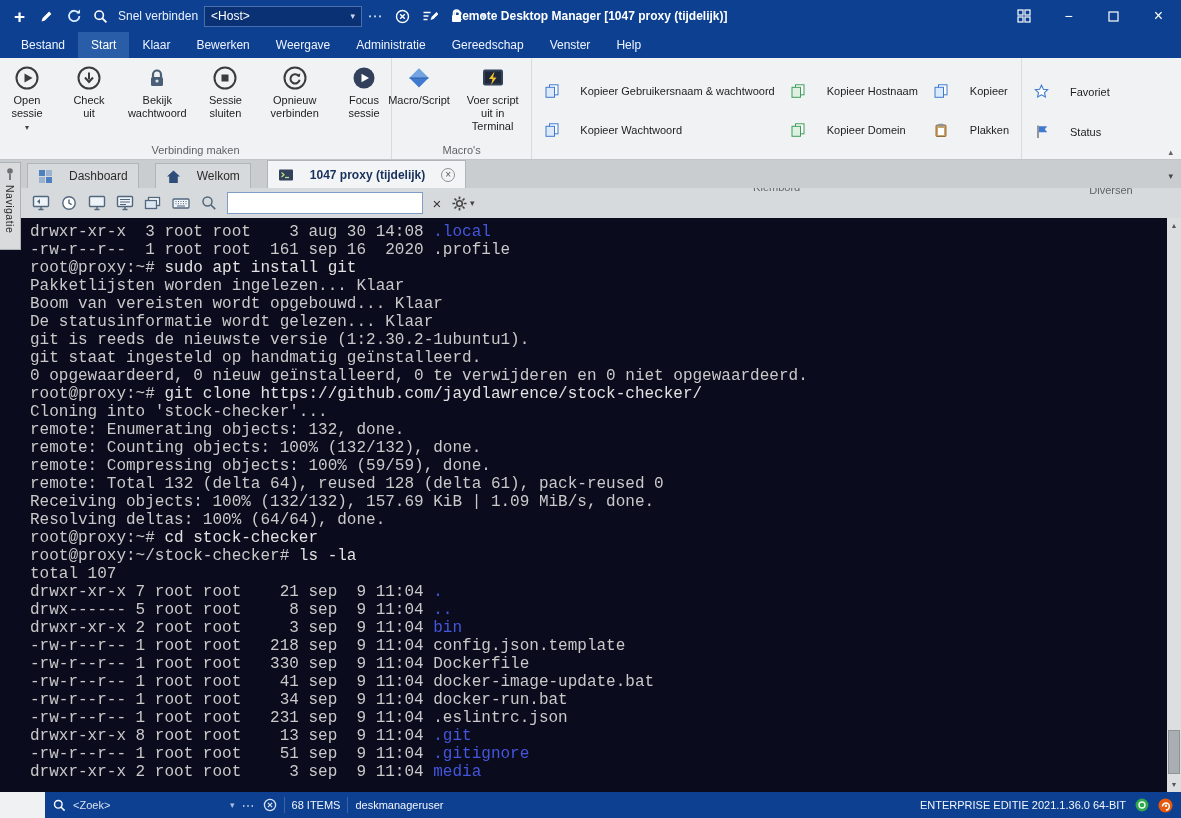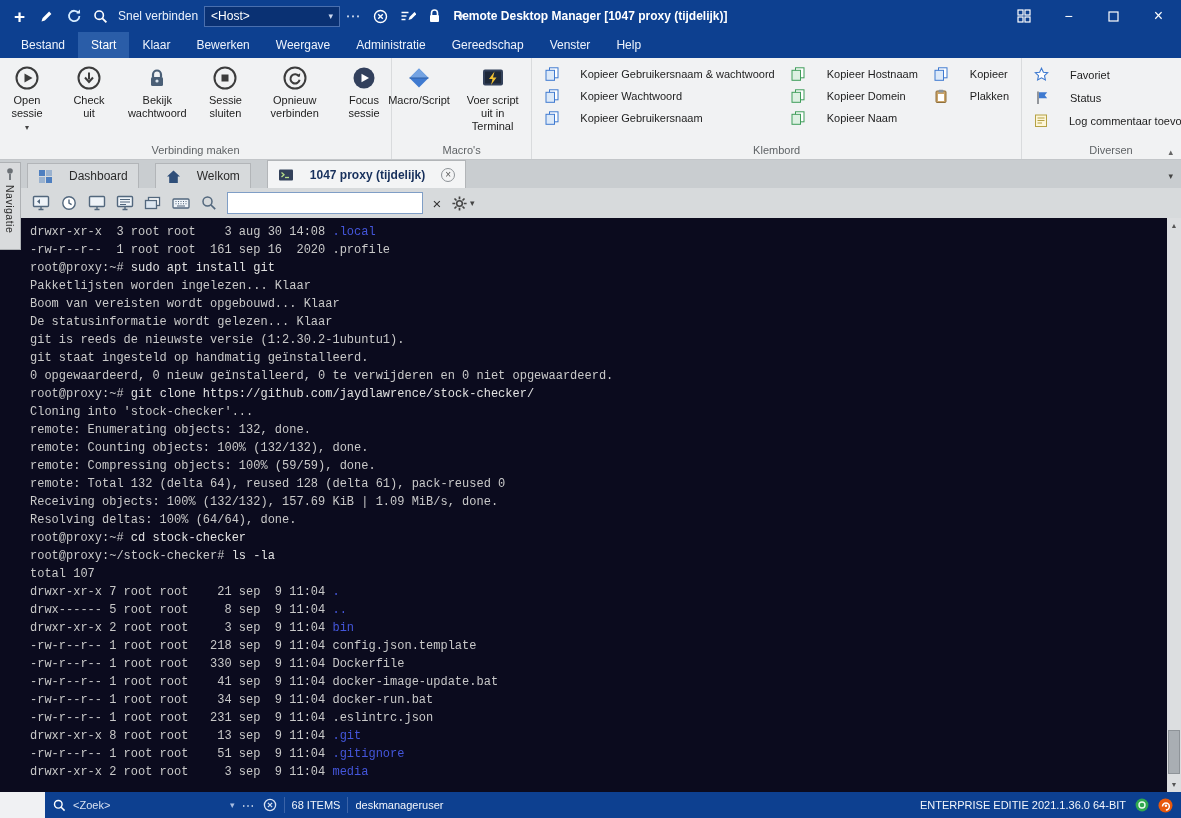--- a/index.html
+++ b/index.html
@@ -12,41 +12,41 @@
     background:#f0f1f3;
   }
 
   
   .titlebar { height:32px; background:var(--blue); display:flex; align-items:center; padding-left:6px; position:relative; flex:0 0 auto; }
   .tb-btn { width:27px; height:26px; display:flex; align-items:center; justify-content:center; color:#fff; cursor:default; }
   .plus { font-size:19px; font-weight:bold; line-height:1; }
   .dots { font-size:15px; color:#e8eefb; letter-spacing:1px; }
   .caret { font-size:9px; color:#cdd9ef; }
   .quick-label { font-size:12px; color:#eaf0fb; margin:0 6px 0 4px; white-space:nowrap; }
-  .host-combo { width:136px; height:21px; background:var(--blue-dark); border:1px solid #4a6fae; display:flex; align-items:center; justify-content:space-between; padding:0 6px; font-size:12px; color:#fff; }
+  .host-combo { width:158px; height:21px; background:var(--blue-dark); border:1px solid #4a6fae; display:flex; align-items:center; justify-content:space-between; padding:0 6px; font-size:12px; color:#fff; }
   .title-text { position:absolute; left:50%; top:0; height:32px; display:flex; align-items:center; transform:translateX(-50%); font-size:12px; font-weight:bold; color:#fff; white-space:nowrap; }
   .win-controls { margin-left:auto; display:flex; height:100%; }
   .win-btn { width:45px; height:100%; display:flex; align-items:center; justify-content:center; color:#fff; font-size:14px; }
 
   
   .menubar { height:26px; background:var(--blue); display:flex; align-items:stretch; padding-left:8px; flex:0 0 auto; }
   .menu-item { padding:0 13px; font-size:12px; color:#eef3fc; display:flex; align-items:center; white-space:nowrap; }
   .menu-item.active { background:#2a5da8; color:#fff; }
 
   
   .ribbon { height:102px; background:#f1f2f3; border-bottom:1px solid #c3c6c9; display:flex; position:relative; flex:0 0 auto; }
   .rgroup { display:flex; flex-direction:column; border-right:1px solid #d9dbdd; }
   .rg-body { flex:1; display:flex; align-items:flex-start; padding:3px 4px 0;gap:16px; }
   .rg-label { height:17px; line-height:16px; text-align:center; font-size:11px; color:#5f6366; white-space:nowrap; padding:0 8px; }
   .rbtn { min-width:46px; max-width:70px; display:flex; flex-direction:column; align-items:center; gap:3px; padding:4px 3px 0; font-size:11px; color:#1d1d1d; text-align:center; }
   .rbtn .rlabel { line-height:1.18; }
   .rcaret { font-size:8px; color:#444; }
   .kbody { gap:4px; padding:6px 6px 0; }
   .kcol { display:flex; flex-direction:column; gap:2px; }
-  .sbtn { display:flex; align-items:center; gap:21px; font-size:11px; color:#1d1d1d; padding:3px 6px; white-space:nowrap; }
+  .sbtn { display:flex; align-items:center; gap:21px; font-size:11px; color:#1d1d1d; padding:3px 6px; white-space:nowrap;margin-top:17px; }
   .sic { display:flex; width:15px; justify-content:center; }
   .status-btn .rcaret { margin-left:auto; }
   .dcol { width:166px; }
   .ribbon-collapse { position:absolute; right:8px; bottom:2px; font-size:9px; color:#666; }
 
   
   .tabbar { height:28px; background:#c9cdd0; display:flex; align-items:flex-end; padding-left:27px; position:relative; flex:0 0 auto; }
   .tab { height:25px; display:flex; align-items:center; gap:16px; padding:0 10px; font-size:12px; color:#2b2b2b; background:#d7dadc; border:1px solid #b2b5b8; border-bottom:none; margin-right:16px; white-space:nowrap; }
   .tab.active { background:#f3f4f5; height:28px; font-weight:bold; color:#17305c; }
   .tab-close { width:14px; height:14px; border:1px solid #8d9297; border-radius:50%; display:flex; align-items:center; justify-content:center; font-size:10px; font-weight:normal; color:#555; line-height:1; }
@@ -58,21 +58,21 @@
   .search-input { width:196px; height:22px; border:1px solid #7f9ec6; background:#fff; font-size:12px; padding:0 5px; font-family:"Liberation Sans", sans-serif; margin-left:3px; }
   .clear-x { width:22px; text-align:center; font-size:15px; color:#333; }
   .gear-wrap { display:flex; align-items:center; gap:2px; color:#444; }
 
   
   .navtab { position:absolute; left:0; top:162px; width:21px; height:88px; background:#d9dbdd; border:1px solid #aeb1b4; border-left:none; display:flex; flex-direction:column; align-items:center; padding-top:4px; gap:4px; z-index:6; }
   .nav-text { writing-mode:vertical-rl; font-size:10.5px; color:#2f2f2f; letter-spacing:0.5px; }
 
   
   .termwrap { flex:1 1 auto; position:relative; background:var(--term-bg, #0b0b1e); }
-  .terminal { position:absolute; top:0; left:0; right:14px; bottom:0; overflow:hidden; padding:5px 0 0 30px; font-family:"Liberation Mono", monospace; font-size:12px; line-height:18px; white-space:pre; }
+  .terminal { position:absolute; top:0; left:0; right:14px; bottom:0; overflow:hidden; padding:5px 0 0 30px; font-family:"Liberation Mono", monospace; font-size:16px; line-height:18px; white-space:pre; }
   .t-fg  { color:var(--term-fg, #c9c9c9); }
   .t-cmd { color:var(--term-cmd, #e2e2e2); }
   .t-dir { color:var(--term-dir, #4456db); }
 
   .vscroll { position:absolute; top:0; right:0; bottom:0; width:14px; background:#dcdee0; }
   .sb-btn { position:absolute; left:0; right:0; height:15px; display:flex; align-items:center; justify-content:center; font-size:7px; color:#555; }
   .sb-up { top:0; } .sb-down { bottom:0; }
   .sb-thumb { position:absolute; left:1px; right:1px; top:512px; height:44px; background:#a9aeb3; border:1px solid #8e9398; }
 
   

